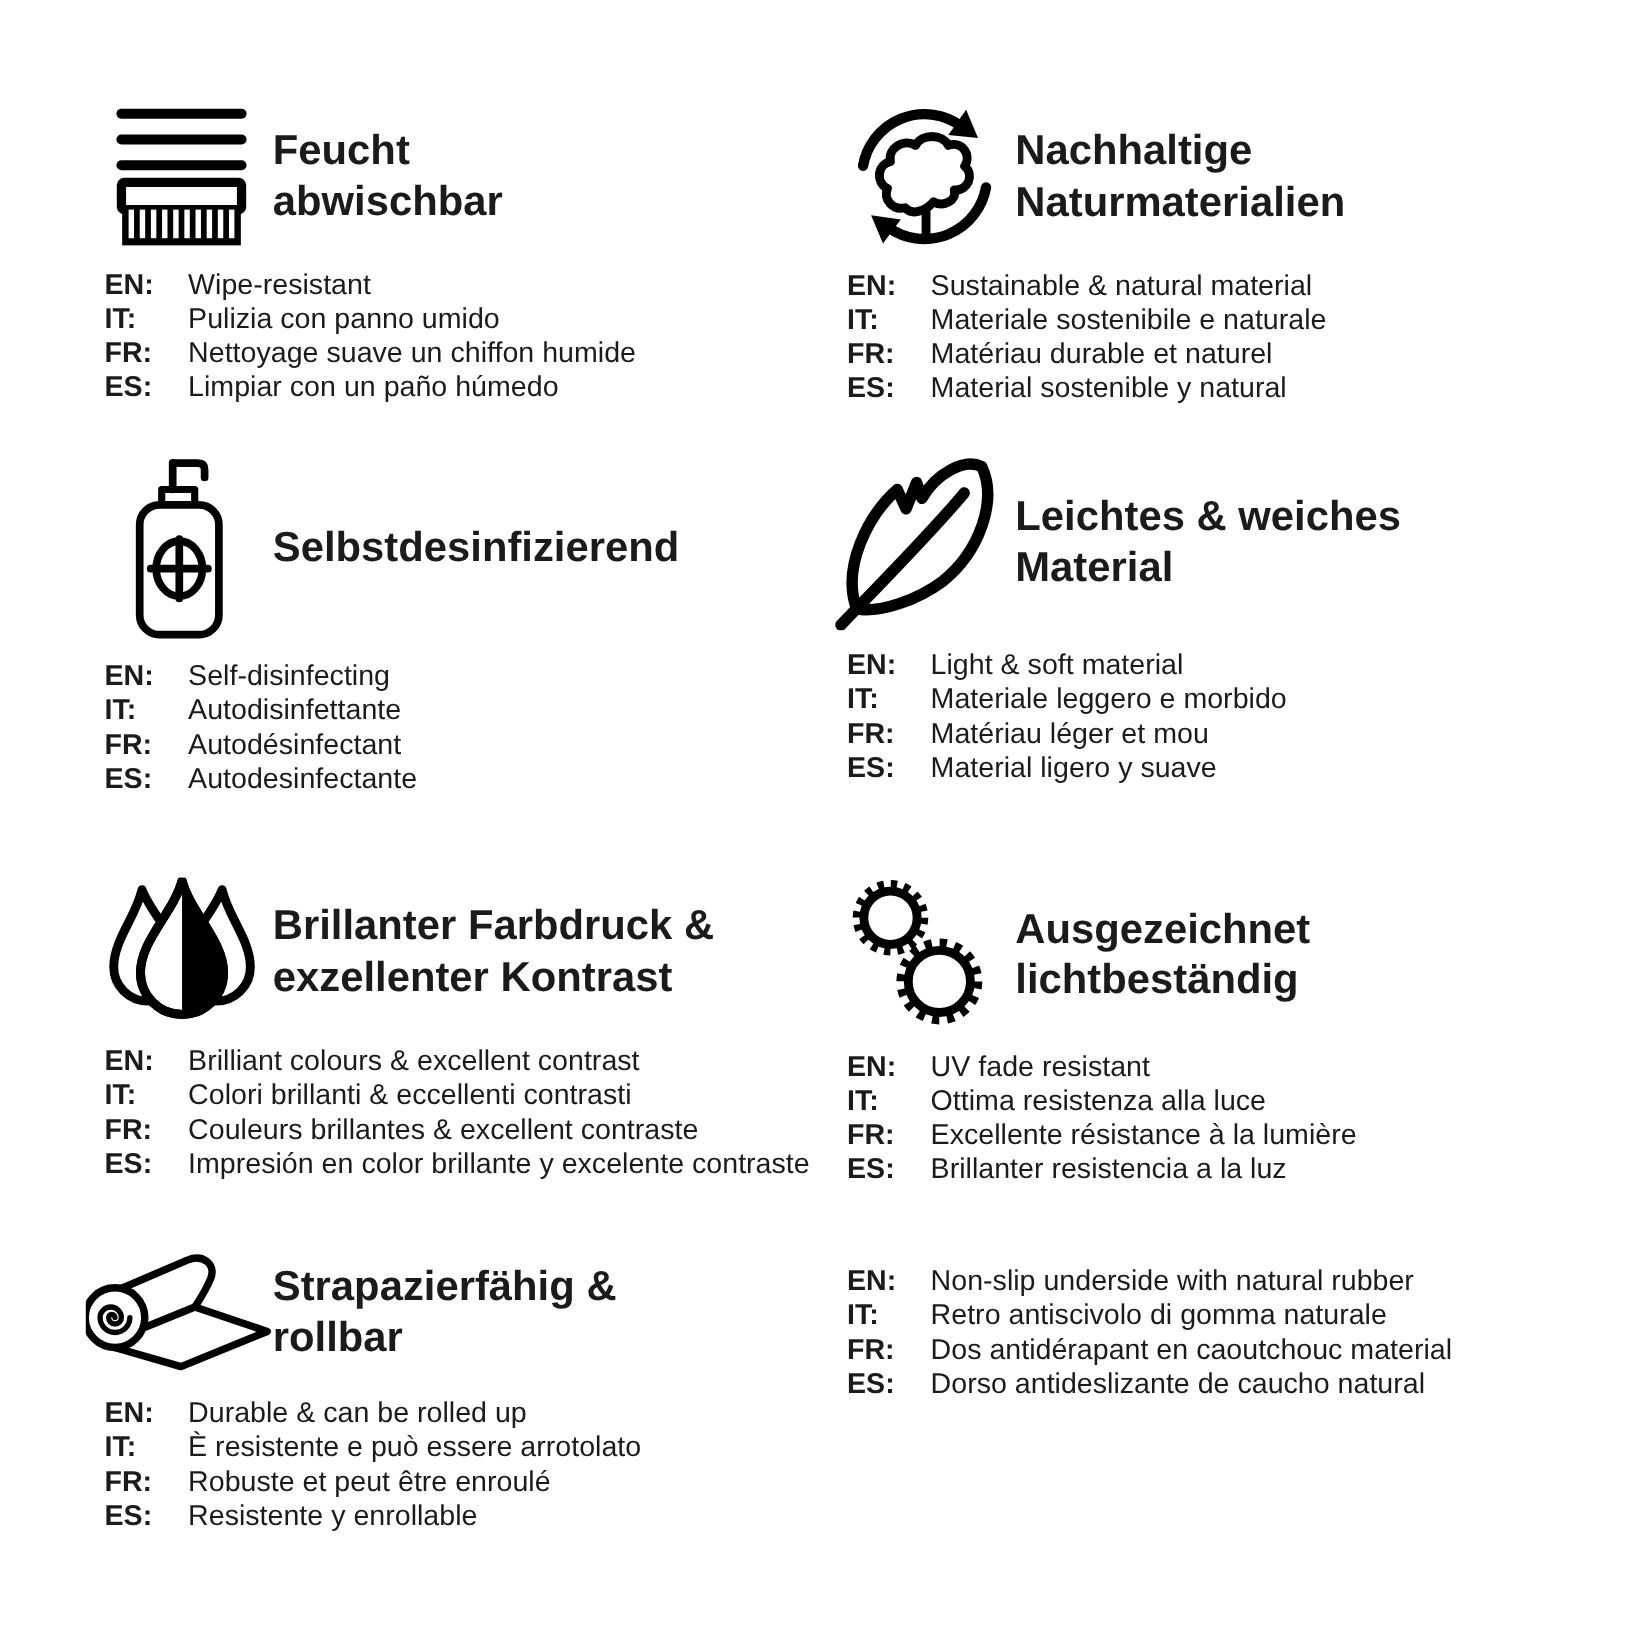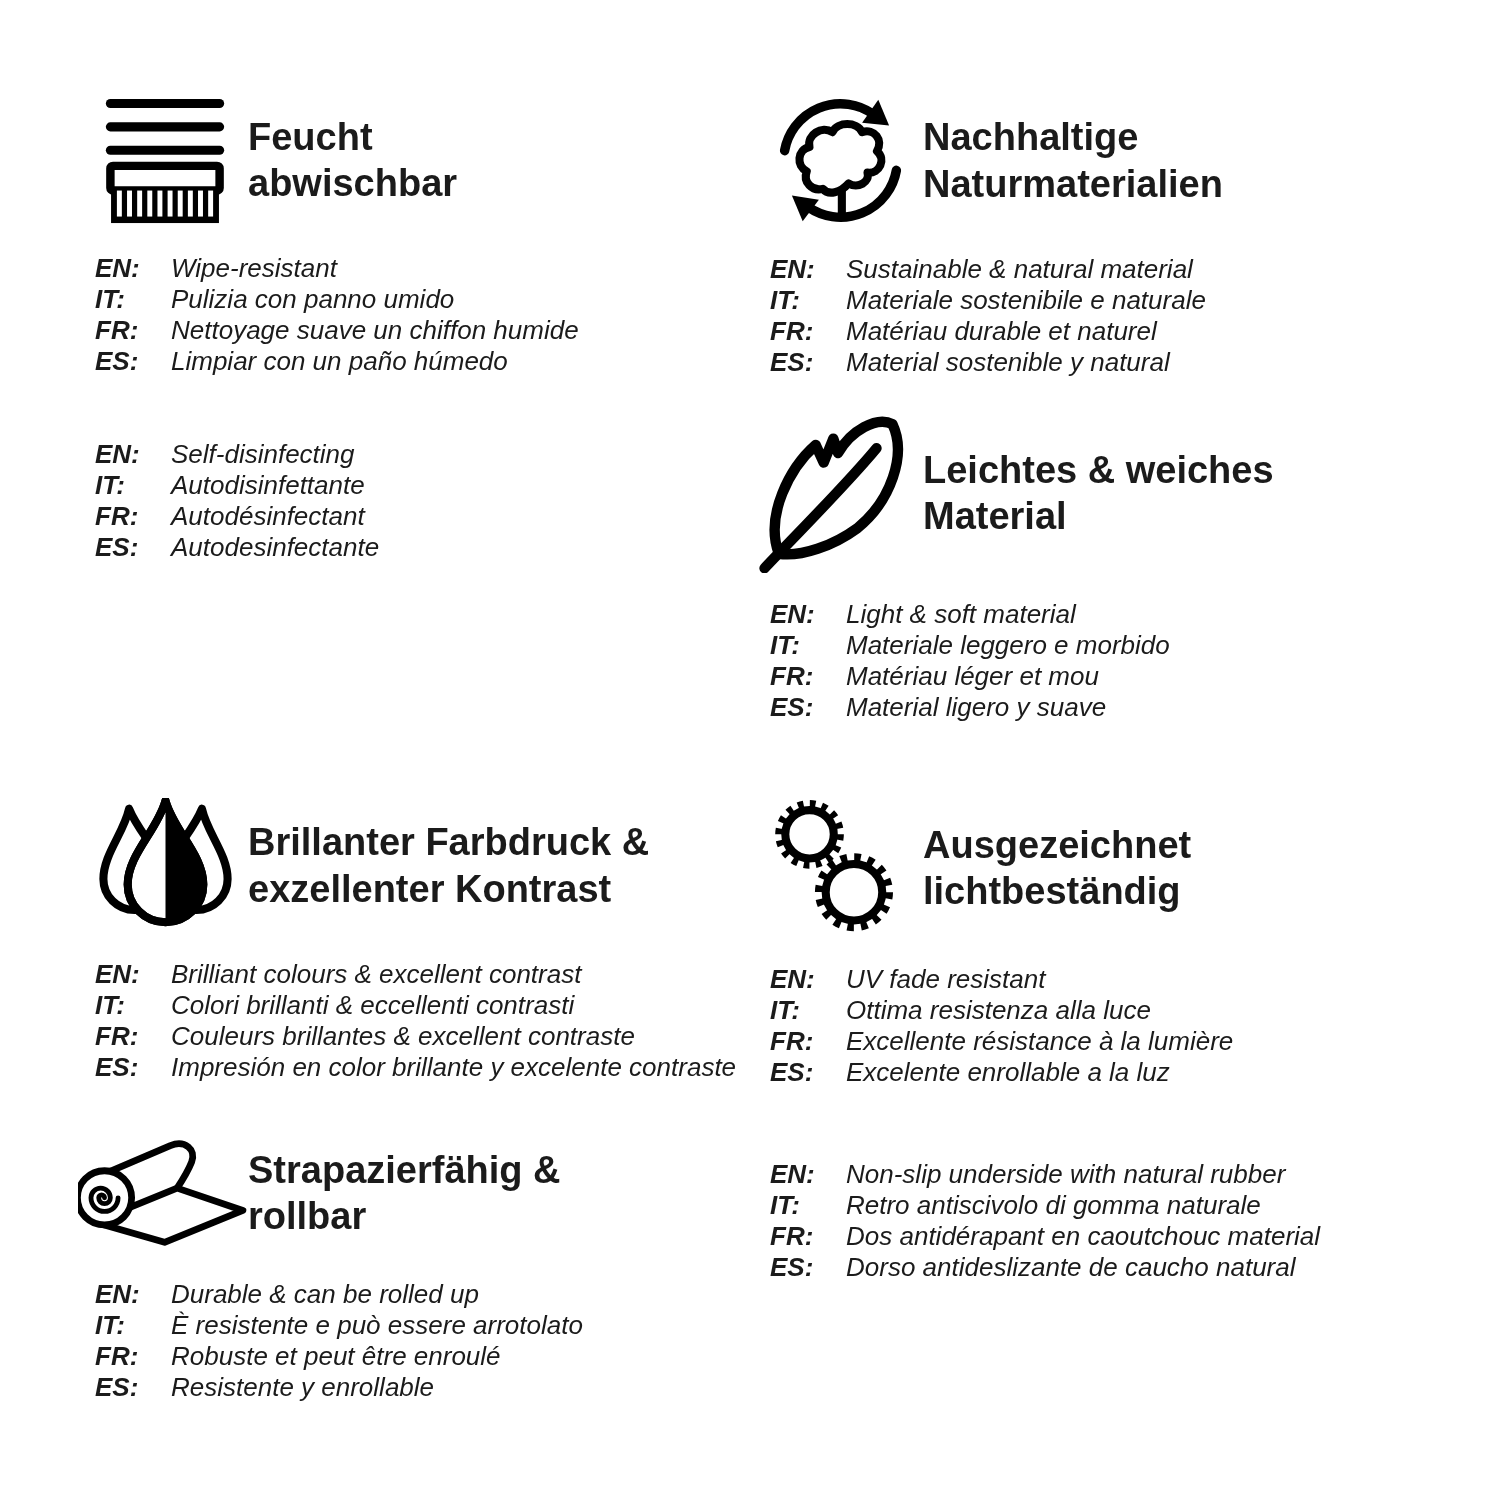--- a/index.html
+++ b/index.html
@@ -33,21 +33,21 @@
     overflow:visible;
   }
   .icon-box svg{display:block;flex:none;}
   .title{
     font-size:38px;
     font-weight:bold;
     line-height:1.22;
     white-space:pre-line;
     letter-spacing:0;
   }
-  .rows{margin-top:26px;font-style:italic;}
+  .rows{margin-top:16px;}
   .row{
     display:flex;
     font-size:26px;
     line-height:31px;
     white-space:nowrap;
   }
   .lang{
     font-weight:bold;
     width:76px;
     flex:0 0 76px;
@@ -138,20 +138,36 @@
           <span class="val">Matériau durable et naturel</span>
         </div>
       <div class="row">
           <span class="lang">ES:</span>
           <span class="val">Material sostenible y natural</span>
         </div>
     </div>
   </div>
 
   <div class="section">
+    <div class="head">
+      <div class="icon-box">
+        <svg width="88" height="170" viewBox="0 0 88 170">
+          <g stroke="#000" fill="none" stroke-linecap="round" stroke-linejoin="round">
+            <path d="M 36,8 L 36,32" stroke-width="7"></path>
+            <path d="M 36,8 L 59,8 Q 65,8 65,14 L 65,21" stroke-width="7"></path>
+            <rect x="26" y="32" width="30" height="14" stroke-width="6.5"></rect>
+            <rect x="6" y="46" width="72" height="118" rx="18" stroke-width="7" fill="#fff"></rect>
+            <ellipse cx="42" cy="104" rx="21" ry="25" stroke-width="7"></ellipse>
+            <line x1="16" y1="104" x2="68" y2="104" stroke-width="7"></line>
+            <line x1="42" y1="77" x2="42" y2="131" stroke-width="7"></line>
+          </g>
+        </svg>
+      </div>
+      <div class="title">Selbstdesinfizierend</div>
+    </div>
     <div class="rows">
       <div class="row">
           <span class="lang">EN:</span>
           <span class="val">Self-disinfecting</span>
         </div>
       <div class="row">
           <span class="lang">IT:</span>
           <span class="val">Autodisinfettante</span>
         </div>
       <div class="row">
@@ -262,21 +278,21 @@
       <div class="row">
           <span class="lang">IT:</span>
           <span class="val">Ottima resistenza alla luce</span>
         </div>
       <div class="row">
           <span class="lang">FR:</span>
           <span class="val">Excellente résistance à la lumière</span>
         </div>
       <div class="row">
           <span class="lang">ES:</span>
-          <span class="val">Excelente enrollable a la luz</span>
+          <span class="val">Brillanter resistencia a la luz</span>
         </div>
     </div>
   </div>
 
   <div class="section">
     <div class="head">
       <div class="icon-box">
         <svg width="175" height="120" viewBox="0 0 180 124">
           <g stroke="#000" fill="none" stroke-linecap="round" stroke-linejoin="round">
             <path d="M 11,49 L 95,13 C 110,7 122,17 117,30 C 113,40 108,48 102,57" stroke-width="7"></path>

